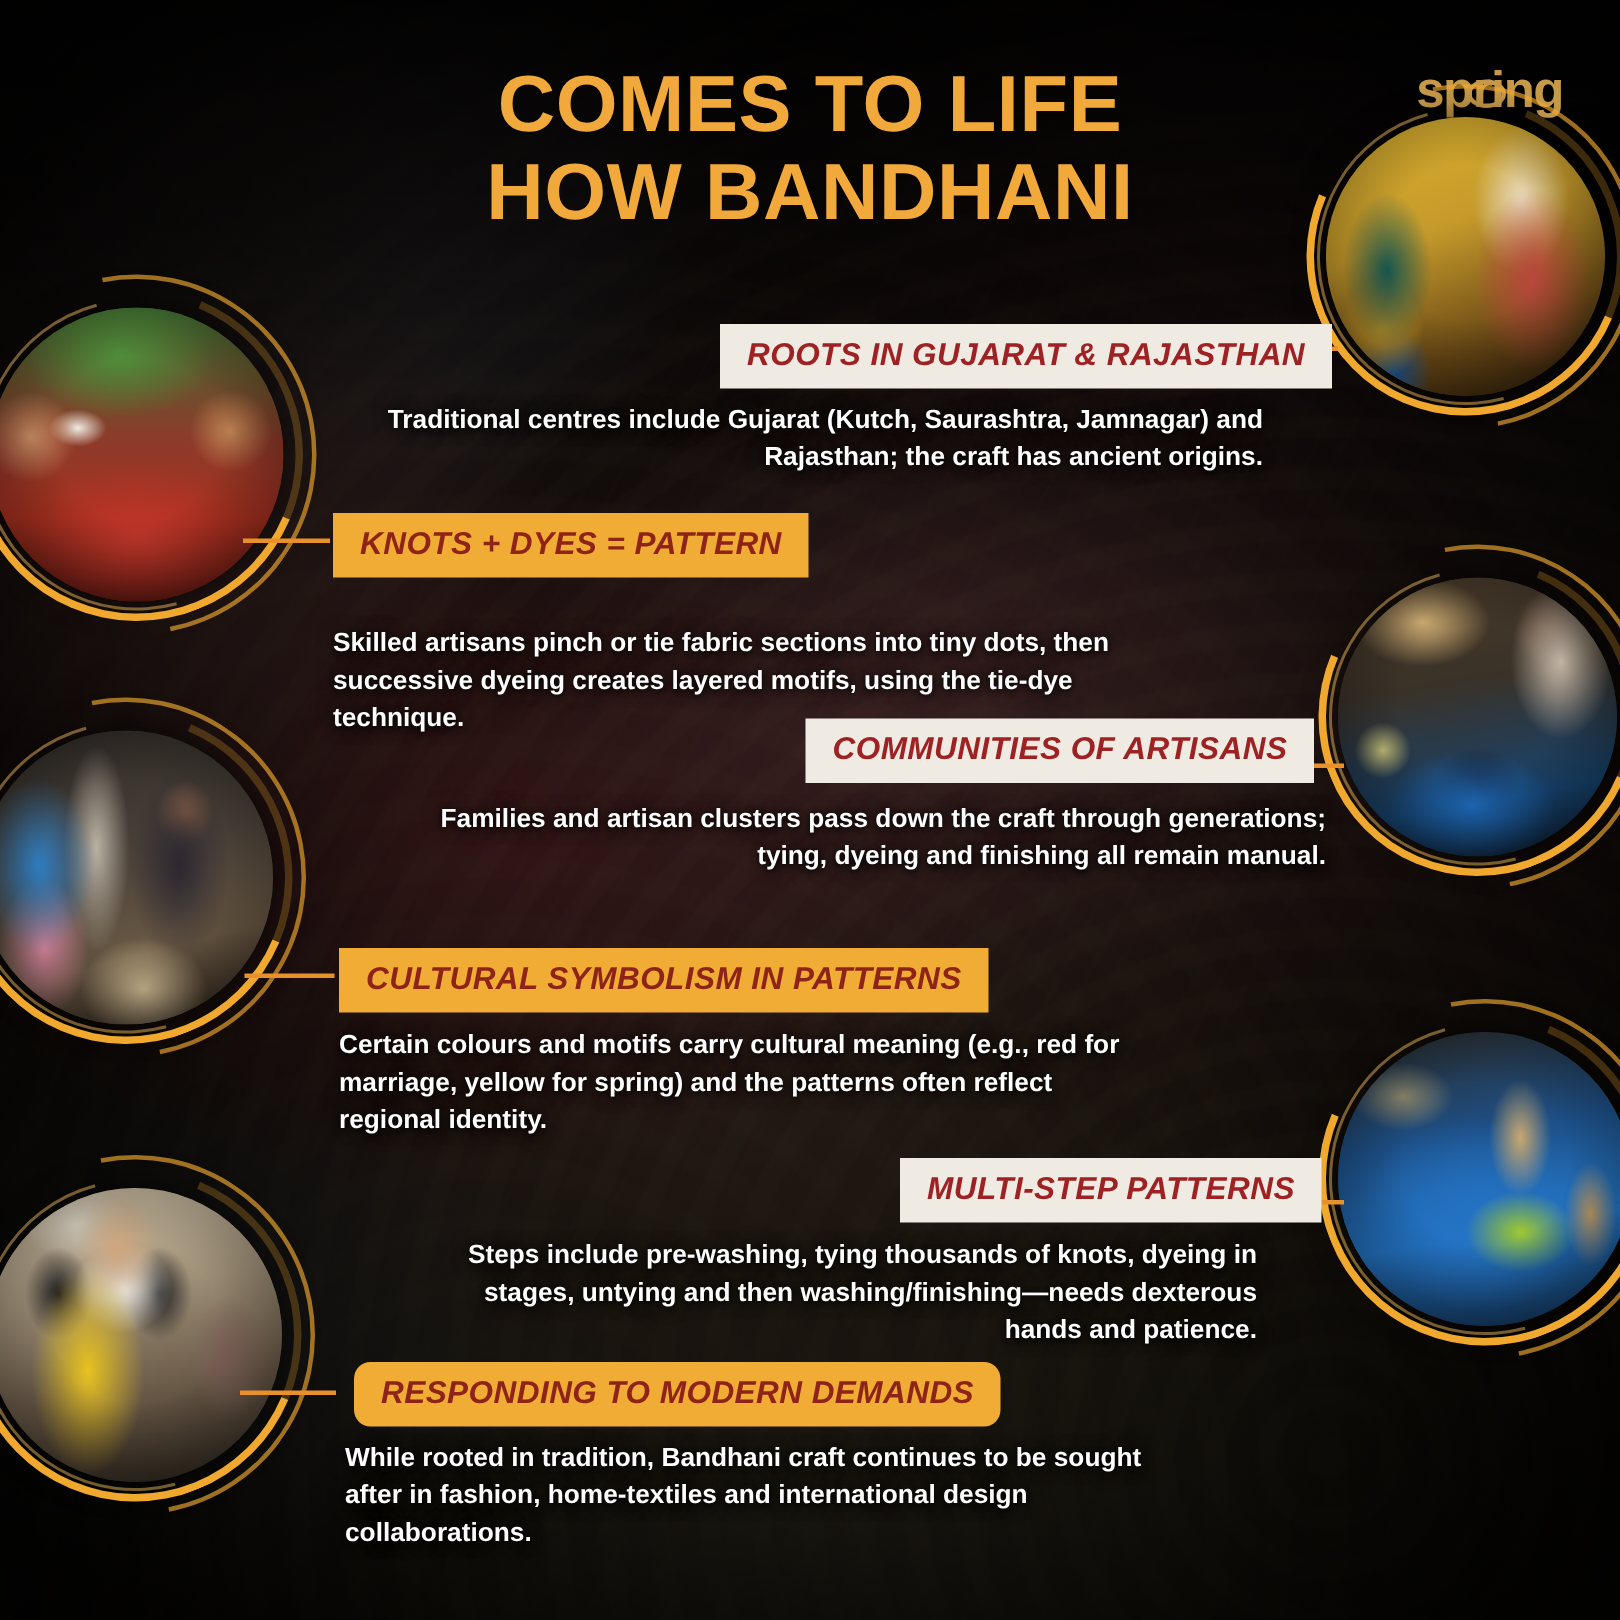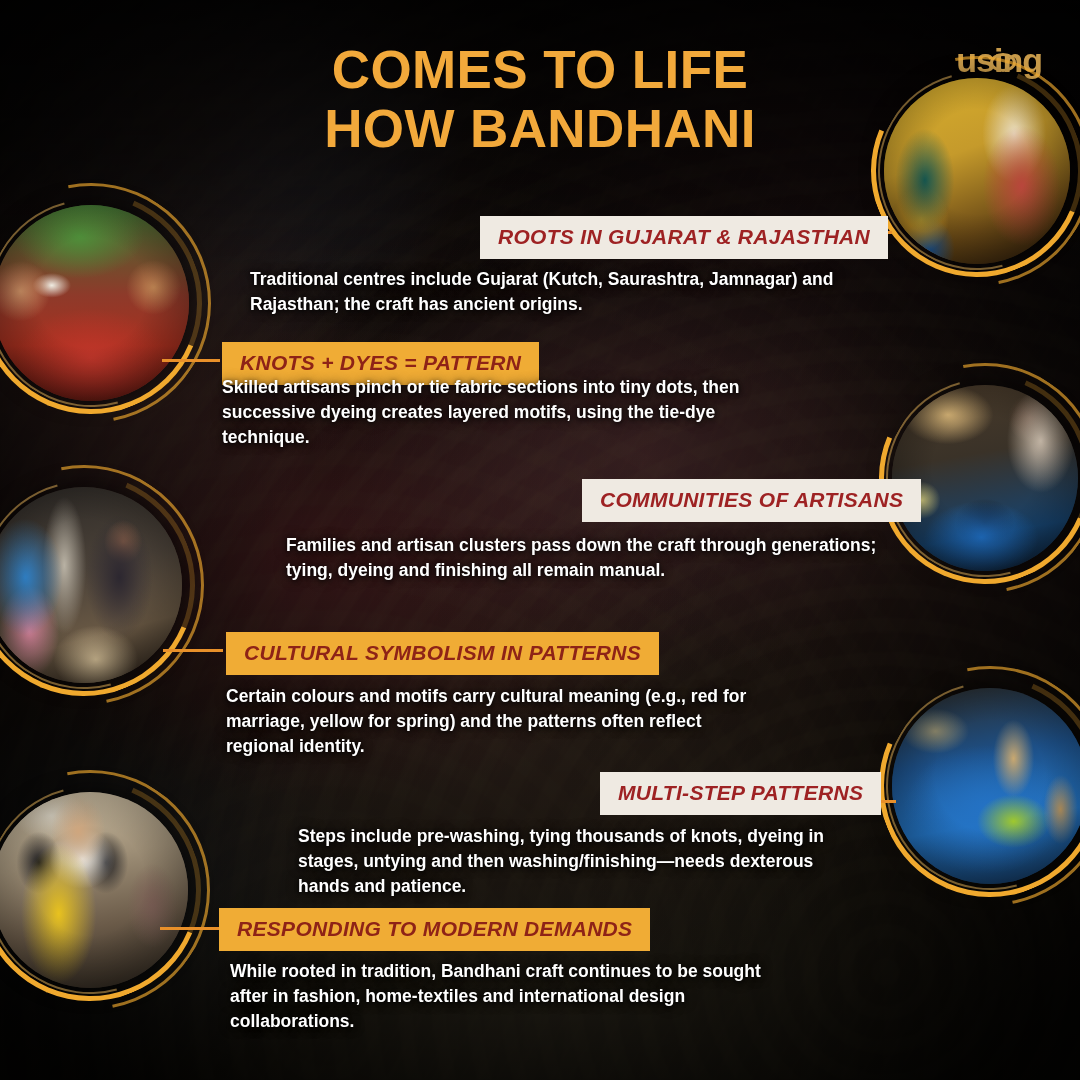--- a/index.html
+++ b/index.html
@@ -216,40 +216,40 @@
 
   
   .body-txt {
     position:absolute;
     color:#FFFFFF;
     font-size:17.5px;
     font-weight:bold;
     line-height:1.42;
     text-shadow:0 1px 4px rgba(0,0,0,.9), 0 0 12px rgba(0,0,0,.7);
   }
-  .ta-right { text-align:left; }
+  .ta-right { text-align:right; }
   .ta-left  { text-align:left; }
 </style>
 </head>
 <body>
 
 <div id="poster">
 
   <div class="bg-layer bg-base"></div>
   <div class="bg-layer bg-texture"></div>
   <div class="bg-layer bg-scrim"></div>
   <div class="bg-layer bg-top-dark"></div>
 
   <div class="title">
     <span>COMES TO LIFE</span>
     <span>HOW BANDHANI</span>
   </div>
 
   <div class="logo">
-    <span class="dotline">using</span>
+    <span class="dotline">spring</span>
     <span class="ellipse"></span>
   </div>
 
   <div class="photo-wrap" style="left:884px; top:78px; width:186px; height:186px;">
     <div class="photo">
       <div class="ph-inner art-women-tying"></div>
       <div class="ph-shade"></div>
     </div>
     <div class="ring r1"></div>
     <div class="ring r2"></div>
@@ -310,27 +310,27 @@
   <div class="connector" style="left:162px; top:359px; width:58px;"></div>
   <div class="connector" style="left:838px; top:509px; width:58px;"></div>
   <div class="connector" style="left:163px; top:649px; width:60px;"></div>
   <div class="connector" style="left:838px; top:800px; width:58px;"></div>
   <div class="connector" style="left:160px; top:927px; width:64px;"></div>
 
   <div class="hdr cream" style="left:480px; top:216px;">ROOTS IN GUJARAT &amp; RAJASTHAN</div>
   <div class="body-txt ta-right" style="left:250px; top:267px; width:592px;">Traditional centres include Gujarat (Kutch, Saurashtra, Jamnagar) and Rajasthan; the craft has ancient origins.</div>
 
   <div class="hdr amber" style="left:222px; top:342px;">KNOTS + DYES = PATTERN</div>
-  <div class="body-txt ta-left" style="left:222px; top:375px; width:524px;">Skilled artisans pinch or tie fabric sections into tiny dots, then successive dyeing creates layered motifs, using the tie-dye technique.</div>
-
-  <div class="hdr cream" style="left:537px; top:479px;margin-left:45px;">COMMUNITIES OF ARTISANS</div>
+  <div class="body-txt ta-left" style="left:222px; top:416px; width:524px;">Skilled artisans pinch or tie fabric sections into tiny dots, then successive dyeing creates layered motifs, using the tie-dye technique.</div>
+
+  <div class="hdr cream" style="left:537px; top:479px;">COMMUNITIES OF ARTISANS</div>
   <div class="body-txt ta-right" style="left:246px; top:533px; width:598px;margin-left:40px;">Families and artisan clusters pass down the craft through generations; tying, dyeing and finishing all remain manual.</div>
 
   <div class="hdr amber" style="left:226px; top:632px;">CULTURAL SYMBOLISM IN PATTERNS</div>
   <div class="body-txt ta-left" style="left:226px; top:684px; width:548px;">Certain colours and motifs carry cultural meaning (e.g., red for marriage, yellow for spring) and the patterns often reflect regional identity.</div>
 
   <div class="hdr cream" style="left:600px; top:772px;">MULTI-STEP PATTERNS</div>
   <div class="body-txt ta-right" style="left:298px; top:824px; width:540px;">Steps include pre-washing, tying thousands of knots, dyeing in stages, untying and then washing/finishing—needs dexterous hands and patience.</div>
 
-  <div class="hdr amber" style="left:219px; top:908px;">RESPONDING TO MODERN DEMANDS</div>
+  <div class="hdr amber" style="left:236px; top:908px;border-radius:11px;">RESPONDING TO MODERN DEMANDS</div>
   <div class="body-txt ta-left" style="left:230px; top:959px; width:560px;">While rooted in tradition, Bandhani craft continues to be sought after in fashion, home-textiles and international design collaborations.</div>
 
 </div>
 
 </body></html>

